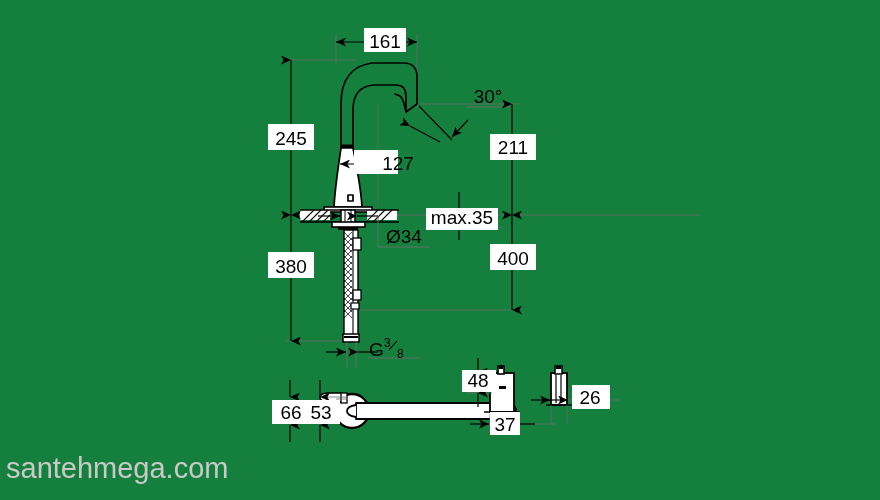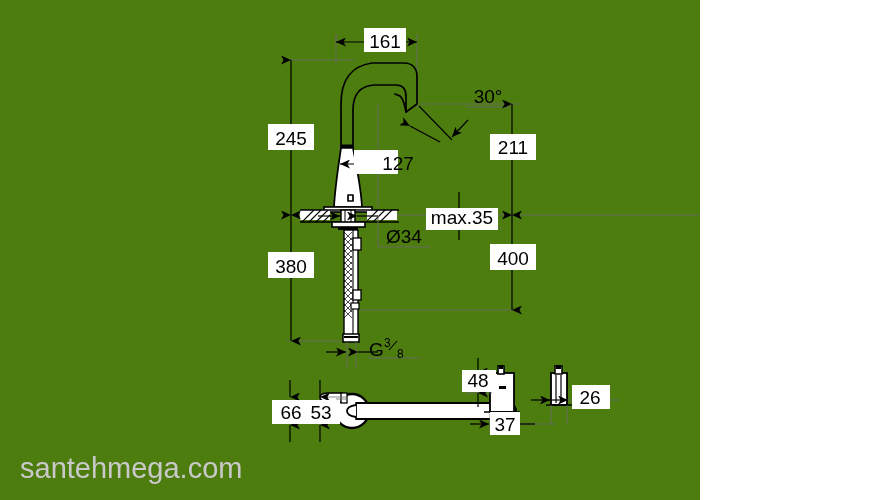--- a/index.html
+++ b/index.html
@@ -6,35 +6,35 @@
   html, body {
     margin: 0;
     padding: 0;
     background: #ffffff;
   }
   body {
     font-family: "Liberation Sans", sans-serif;
   }
   #page {
     position: relative;
-    width: 700px;
+    width: 880px;
     height: 500px;
-    background: #4d7c0f;
+    background: #15803d;
     overflow: hidden;
   }
   #drawing {
     position: absolute;
     left: 0;
     top: 0;
     width: 880px;
     height: 500px;
   }
   .watermark {
     position: absolute;
-    left: 20px;
+    left: 6px;
     top: 452px;
     font-family: "Liberation Sans", sans-serif;
     font-size: 29px;
     letter-spacing: 0px;
     color: #c9c9c9;
     white-space: nowrap;
     user-select: none;
   }
   text {
     font-family: "Liberation Sans", sans-serif;

